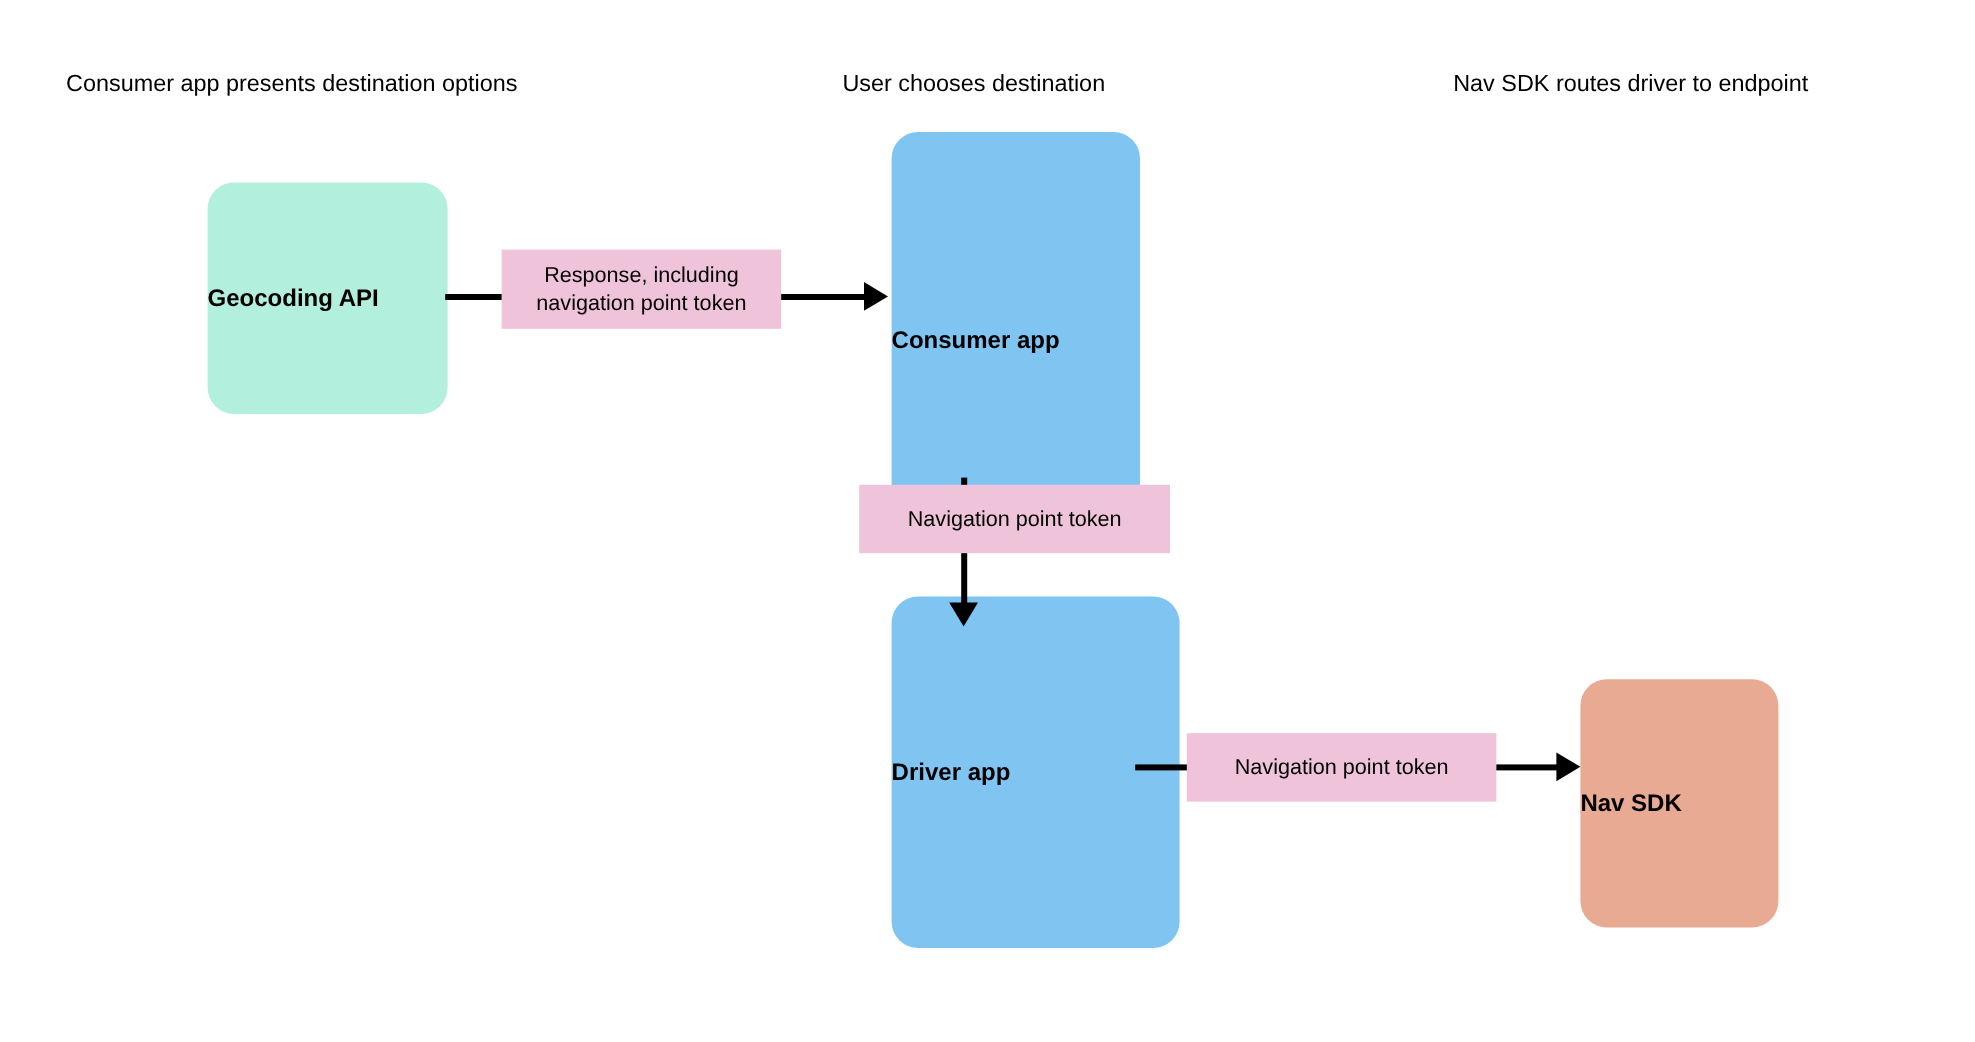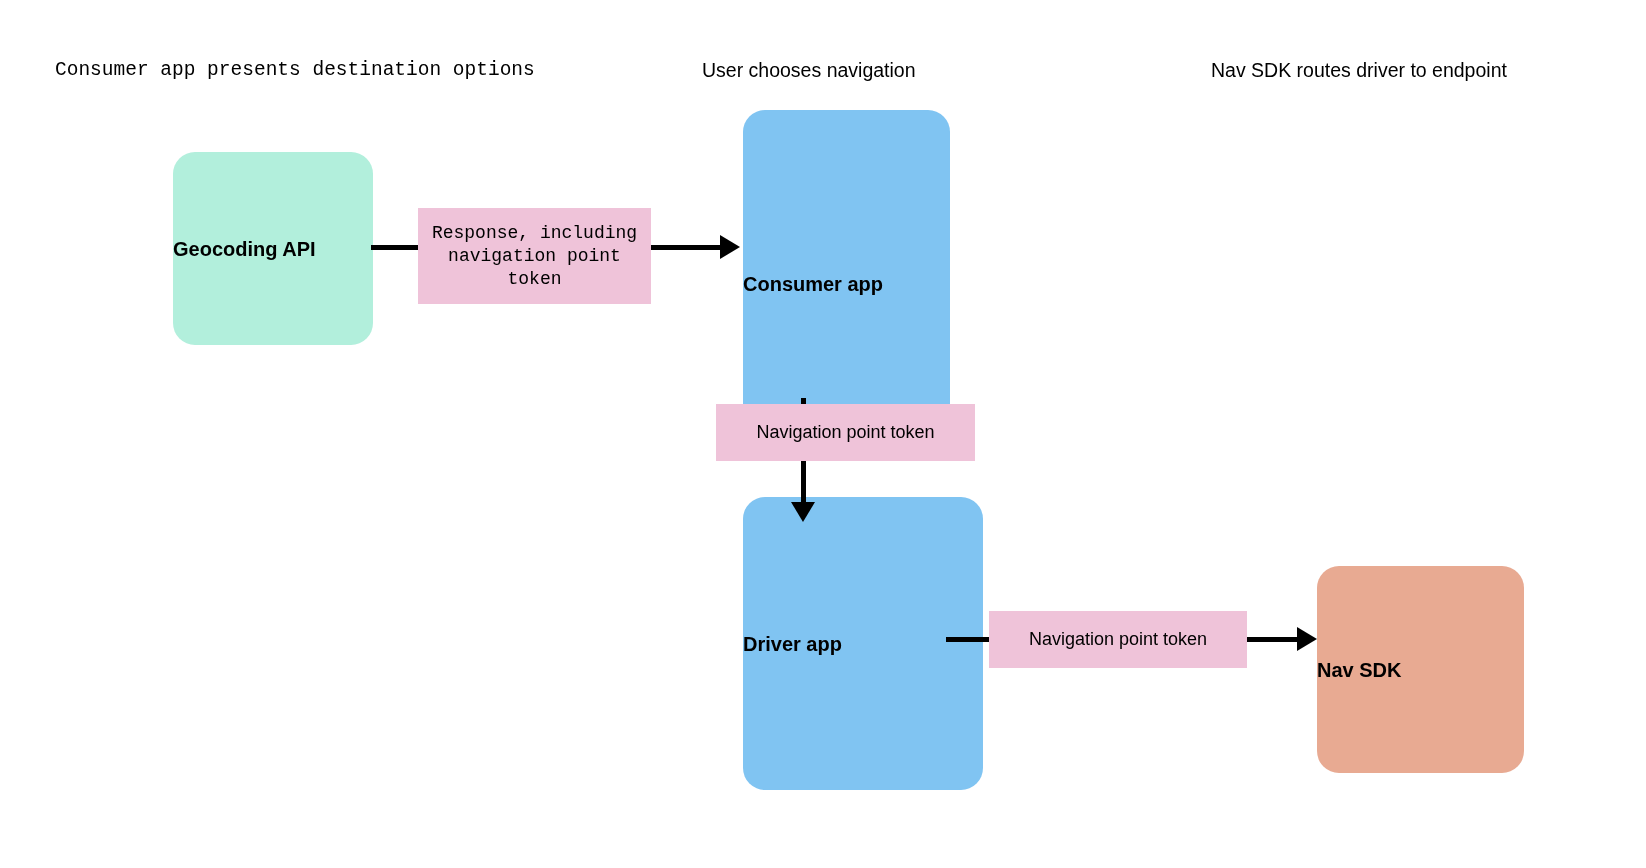--- a/index.html
+++ b/index.html
@@ -22,21 +22,21 @@
 
   
   .col-heading {
     position: absolute;
     font-size: 19.5px;
     line-height: 24px;
     color: #000000;
     white-space: nowrap;
     font-weight: 400;
   }
-  #heading-0 { left: 55px;   top: 58px; font-family: Liberation Mono, monospace; }
+  #heading-0 { left: 55px;   top: 58px; }
   #heading-1 { left: 702px;  top: 58px; }
   #heading-2 { left: 1211px; top: 58px; }
 
   
   .node {
     position: absolute;
     border-radius: 22px;
     display: flex;
     align-items: center;
     box-sizing: border-box;
@@ -60,21 +60,21 @@
     width: 207px; height: 348px;
     background: #80c4f2;
   }
   #node-driver-app {
     left: 743px;  top: 497px;
     width: 240px; height: 293px;
     background: #80c4f2;
   }
   #node-nav-sdk {
     left: 1317px; top: 566px;
-    width: 207px; height: 207px;
+    width: 165px; height: 207px;
     background: #e8aa92;
   }
 
   
   .edge-label {
     position: absolute;
     background: #efc3d9;
     display: flex;
     align-items: center;
     justify-content: center;
@@ -84,21 +84,21 @@
   .edge-label-text {
     font-size: 18px;
     line-height: 23px;
     color: #000000;
     text-align: center;
     font-weight: 400;
     padding: 0 6px;
   }
   #edge-label-geocoding-to-consumer {
     left: 418px; top: 208px;
-    width: 233px; height: 96px; font-family: Liberation Mono, monospace;
+    width: 233px; height: 66px;
   }
   #edge-label-consumer-to-driver {
     left: 716px; top: 404px;
     width: 259px; height: 57px;
   }
   #edge-label-driver-to-navsdk {
     left: 989px; top: 611px;
     width: 258px; height: 57px;
   }
 
@@ -155,21 +155,21 @@
   #arrowhead-to-consumer     { left: 720px;  top: 235px; }
   #arrowhead-to-driver       { left: 791px;  top: 502px; }
   #arrowhead-to-navsdk       { left: 1297px; top: 627px; }
 </style>
 </head>
 <body>
 
 <div id="canvas">
 
   <div class="col-heading" id="heading-0">Consumer app presents destination options</div>
-  <div class="col-heading" id="heading-1">User chooses navigation</div>
+  <div class="col-heading" id="heading-1">User chooses destination</div>
   <div class="col-heading" id="heading-2">Nav SDK routes driver to endpoint</div>
 
   <div class="connector connector-h" id="connector-geocoding-stub"></div>
   <div class="connector connector-h" id="connector-response-to-consumer"></div>
   <div class="arrowhead arrowhead-right" id="arrowhead-to-consumer"></div>
 
   <div class="connector connector-v" id="connector-consumer-stub"></div>
   <div class="connector connector-v" id="connector-midlabel-to-driver"></div>
   <div class="arrowhead arrowhead-down" id="arrowhead-to-driver"></div>
 

